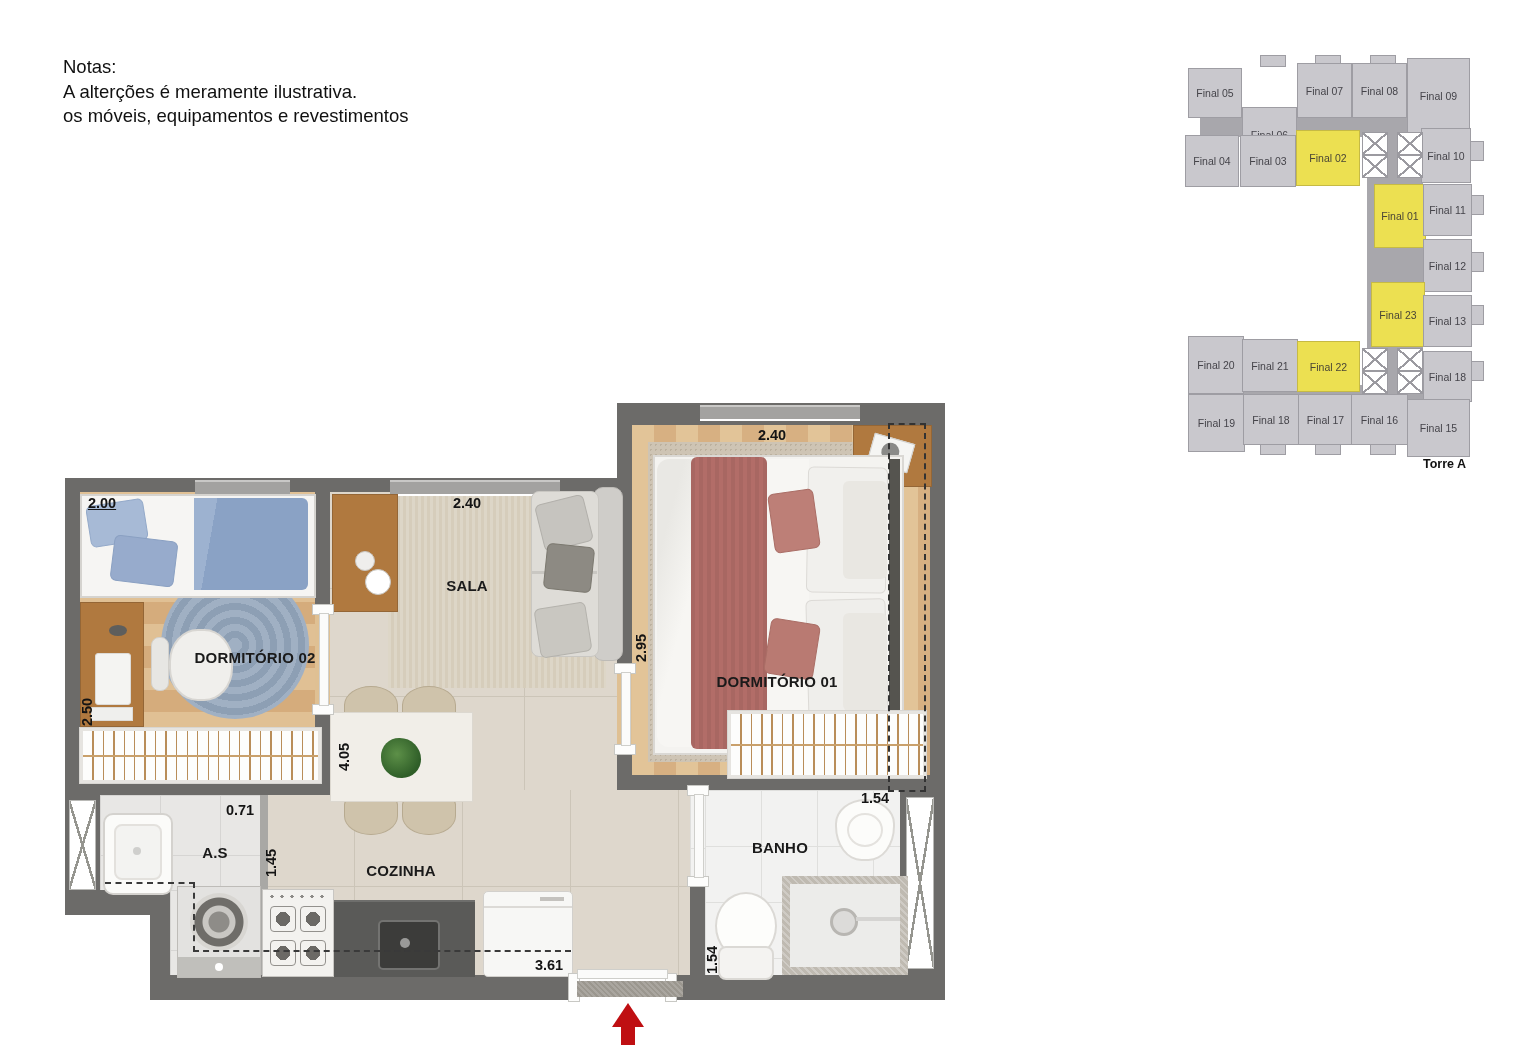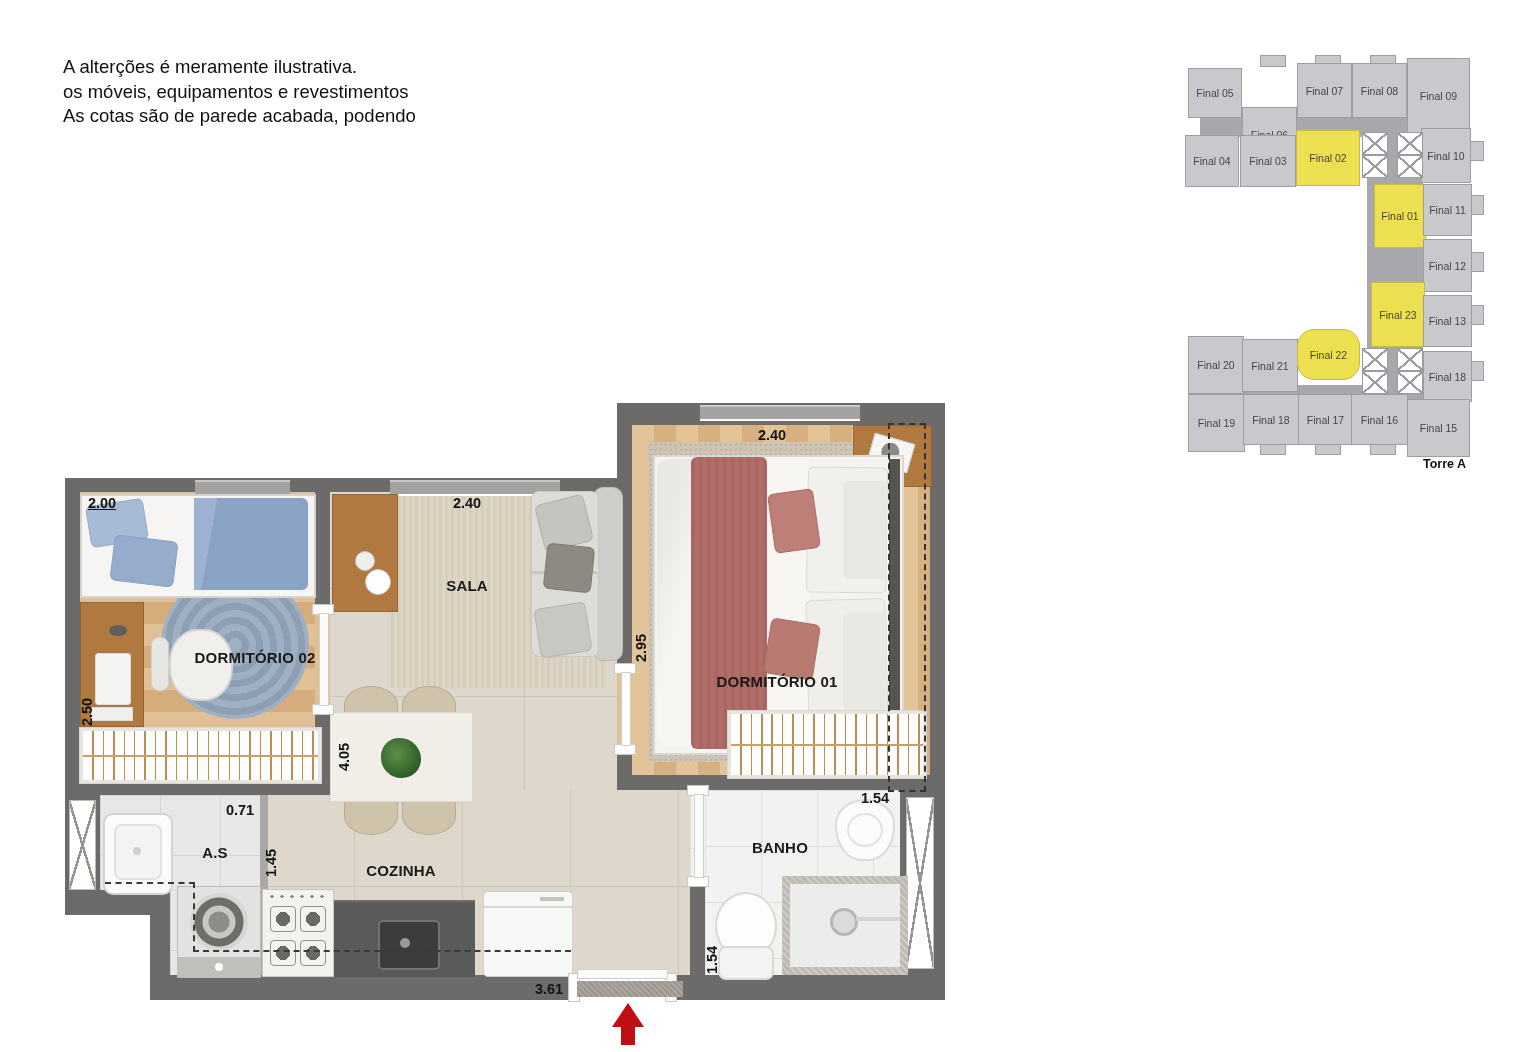--- a/index.html
+++ b/index.html
@@ -51,23 +51,23 @@
   .white-box{position:absolute;background:#f6f5f3;border:2px solid #d5d3cf;}
   .pillow{position:absolute;border-radius:6px;}
   .circle{border-radius:50%;}
 </style>
 </head>
 <body>
 
 <div class="canvas">
 
   <section class="notes">
+    <div>Notas:</div>
     <div>A alterções é meramente ilustrativa.</div>
     <div>os móveis, equipamentos e revestimentos</div>
-    <div>As cotas são de parede acabada, podendo</div>
   </section>
 
   <section class="floorplan">
 
     <div class="wood-h" style="left:15px;top:97px;width:235px;height:283px;"></div>
     <div class="tile-beige" style="left:265px;top:97px;width:287px;height:298px;"></div>
     <div class="wood-v" style="left:567px;top:30px;width:298px;height:350px;"></div>
     <div class="tile-gray" style="left:35px;top:400px;width:160px;height:95px;"></div>
     <div class="tile-gray" style="left:105px;top:495px;width:90px;height:85px;"></div>
     <div class="tile-beige" style="left:203px;top:395px;width:437px;height:185px;"></div>
@@ -221,21 +221,21 @@
     <div class="rlabel" style="left:715px;top:452px;">BANHO</div>
 
     <div class="dlabel" style="left:37px;top:108px;text-decoration:underline;">2.00</div>
     <div class="dlabel" style="left:402px;top:108px;">2.40</div>
     <div class="dlabel" style="left:707px;top:40px;">2.40</div>
     <div class="dlabel vert" style="left:576px;top:253px;">2.95</div>
     <div class="dlabel vert" style="left:22px;top:317px;">2.50</div>
     <div class="dlabel vert" style="left:279px;top:362px;">4.05</div>
     <div class="dlabel" style="left:175px;top:415px;">0.71</div>
     <div class="dlabel vert" style="left:206px;top:468px;">1.45</div>
-    <div class="dlabel" style="left:484px;top:570px;margin-top:24px;">3.61</div>
+    <div class="dlabel" style="left:484px;top:570px;">3.61</div>
     <div class="dlabel" style="left:810px;top:403px;">1.54</div>
     <div class="dlabel vert" style="left:647px;top:565px;">1.54</div>
 
     <div>
       <div class="abs" style="left:547px;top:608px;width:0;height:0;border-left:16px solid transparent;border-right:16px solid transparent;border-bottom:24px solid #bf0f12;"></div>
       <div class="abs" style="left:556px;top:630px;width:14px;height:20px;background:#bf0f12;"></div>
     </div>
   </section>
 
   <section class="keyplan">
@@ -264,21 +264,21 @@
     <div class="unit" style="left:55px;top:80px;width:54px;height:50px;">Final 03</div>
     <div class="unit hl" style="left:111px;top:75px;width:62px;height:54px;">Final 02</div>
     <div class="unit" style="left:236px;top:73px;width:48px;height:53px;">Final 10</div>
     <div class="unit hl" style="left:189px;top:129px;width:50px;height:62px;">Final 01</div>
     <div class="unit" style="left:238px;top:129px;width:47px;height:50px;">Final 11</div>
     <div class="unit" style="left:238px;top:184px;width:47px;height:51px;">Final 12</div>
     <div class="unit hl" style="left:186px;top:227px;width:52px;height:63px;">Final 23</div>
     <div class="unit" style="left:238px;top:240px;width:47px;height:50px;">Final 13</div>
     <div class="unit" style="left:3px;top:281px;width:54px;height:56px;">Final 20</div>
     <div class="unit" style="left:57px;top:284px;width:54px;height:51px;">Final 21</div>
-    <div class="unit hl" style="left:112px;top:274px;width:61px;height:49px;border-radius:17px;">Final 22</div>
+    <div class="unit hl" style="left:112px;top:286px;width:61px;height:49px;">Final 22</div>
     <div class="unit" style="left:238px;top:296px;width:47px;height:49px;">Final 18</div>
     <div class="unit" style="left:3px;top:339px;width:55px;height:56px;">Final 19</div>
     <div class="unit" style="left:58px;top:339px;width:54px;height:49px;">Final 18</div>
     <div class="unit" style="left:113px;top:339px;width:53px;height:49px;">Final 17</div>
     <div class="unit" style="left:166px;top:339px;width:55px;height:49px;">Final 16</div>
     <div class="unit" style="left:222px;top:344px;width:61px;height:56px;">Final 15</div>
 
     <div class="lift" style="left:177px;top:77px;"></div>
     <div class="lift" style="left:177px;top:100px;"></div>
     <div class="lift" style="left:212px;top:77px;"></div>

